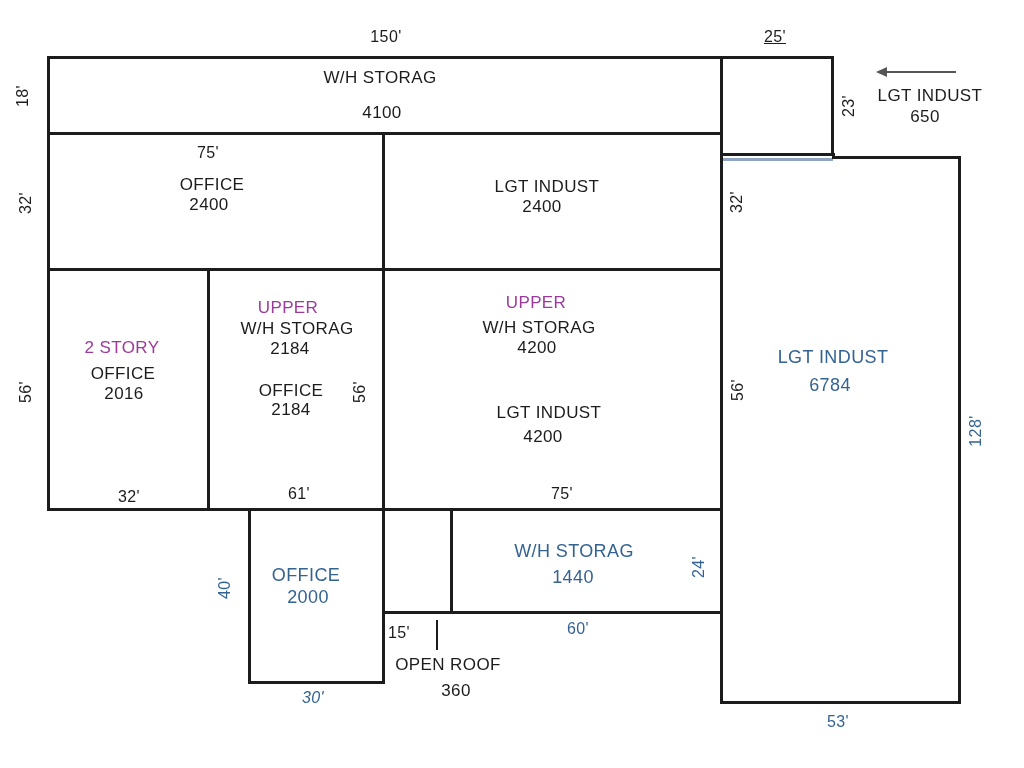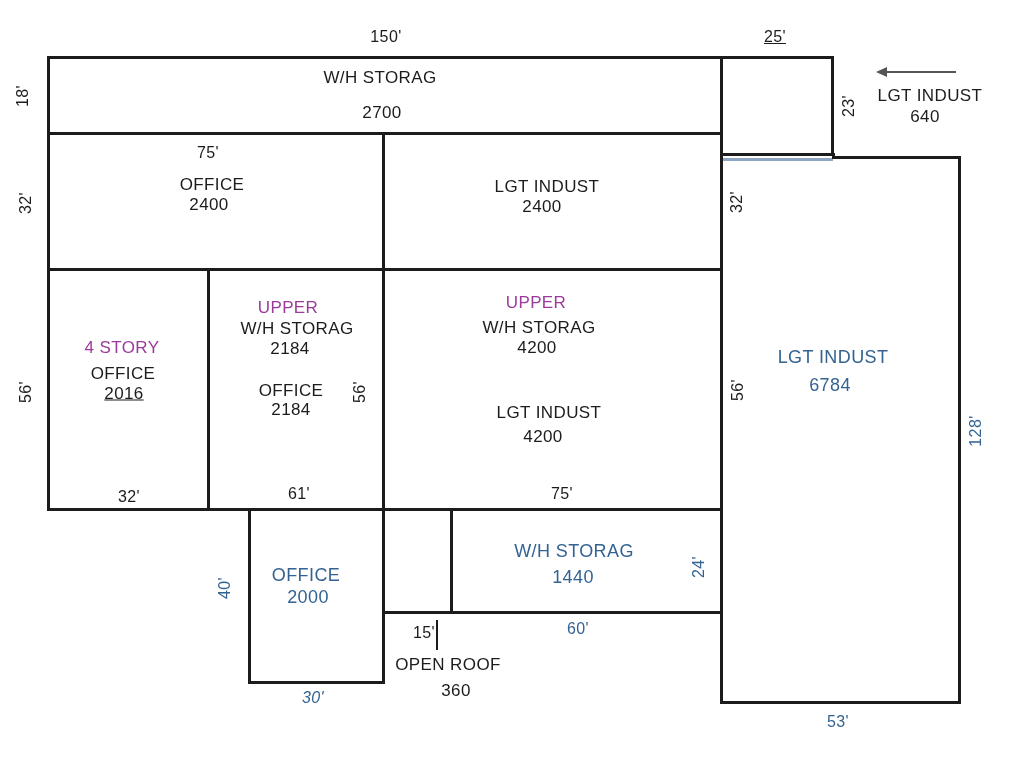--- a/index.html
+++ b/index.html
@@ -67,41 +67,41 @@
   <span class="lbl rot" style="left:737px;top:202px;">32'</span>
   <span class="lbl" style="left:208px;top:153px;">75'</span>
   <span class="lbl rot" style="left:26px;top:392px;">56'</span>
   <span class="lbl rot" style="left:360px;top:392px;">56'</span>
   <span class="lbl rot" style="left:738px;top:390px;">56'</span>
   <span class="lbl" style="left:129px;top:497px;">32'</span>
   <span class="lbl" style="left:299px;top:494px;">61'</span>
   <span class="lbl" style="left:562px;top:494px;">75'</span>
   <span class="lbl rot blue" style="left:225px;top:588px;">40'</span>
   <span class="lbl blue" style="left:313px;top:698px;font-style:italic;">30'</span>
-  <span class="lbl" style="left:424px;top:633px;">15'</span>
+  <span class="lbl" style="left:399px;top:633px;">15'</span>
   <span class="lbl rot blue" style="left:699px;top:567px;">24'</span>
   <span class="lbl blue" style="left:578px;top:629px;text-align:center;">60'</span>
   <span class="lbl rot blue" style="left:976px;top:431px;">128'</span>
   <span class="lbl blue" style="left:838px;top:722px;">53'</span>
 
   <span class="lbl s17" style="left:380px;top:77px;">W/H STORAG</span>
-  <span class="lbl s17" style="left:382px;top:112px;">2700</span>
+  <span class="lbl s17" style="left:382px;top:112px;">4100</span>
 
   <span class="lbl s17" style="left:212px;top:184px;">OFFICE</span>
   <span class="lbl s17" style="left:209px;top:204px;">2400</span>
 
   <span class="lbl s17" style="left:547px;top:186px;">LGT INDUST</span>
   <span class="lbl s17" style="left:542px;top:206px;">2400</span>
 
   <span class="lbl s17" style="left:930px;top:95px;">LGT INDUST</span>
-  <span class="lbl s17" style="left:925px;top:116px;">640</span>
+  <span class="lbl s17" style="left:925px;top:116px;">650</span>
 
-  <span class="lbl s17 purple" style="left:122px;top:347px;">4 STORY</span>
+  <span class="lbl s17 purple" style="left:122px;top:347px;">2 STORY</span>
   <span class="lbl s17" style="left:123px;top:373px;">OFFICE</span>
-  <span class="lbl s17" style="left:124px;top:393px;text-decoration:underline;">2016</span>
+  <span class="lbl s17" style="left:124px;top:393px;">2016</span>
 
   <span class="lbl s17 purple" style="left:288px;top:307px;">UPPER</span>
   <span class="lbl s17" style="left:297px;top:328px;">W/H STORAG</span>
   <span class="lbl s17" style="left:290px;top:348px;">2184</span>
   <span class="lbl s17" style="left:291px;top:390px;">OFFICE</span>
   <span class="lbl s17" style="left:291px;top:409px;">2184</span>
 
   <span class="lbl s17 purple" style="left:536px;top:302px;">UPPER</span>
   <span class="lbl s17" style="left:539px;top:327px;">W/H STORAG</span>
   <span class="lbl s17" style="left:537px;top:347px;">4200</span>

